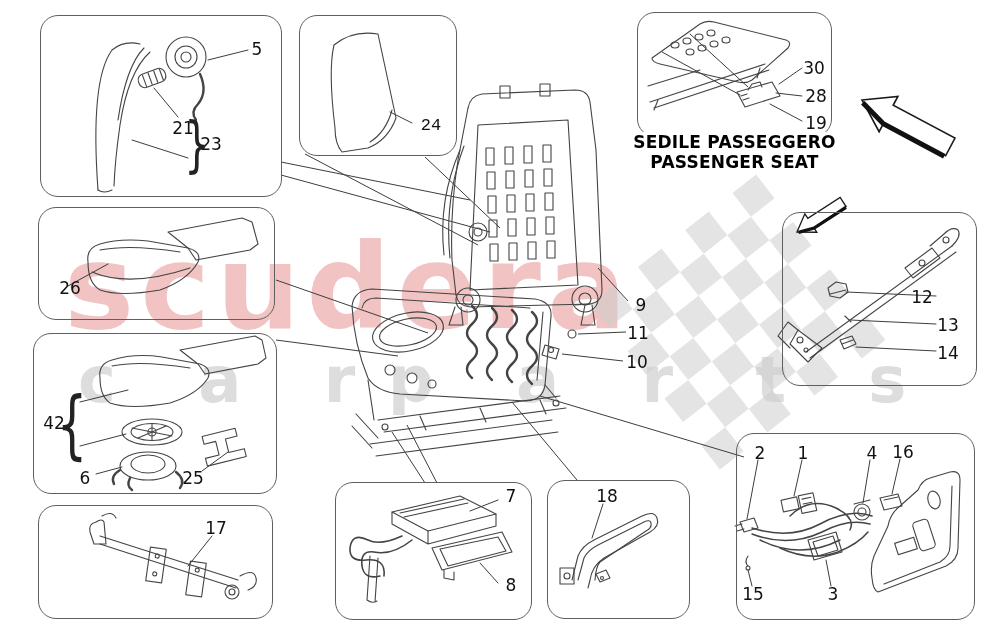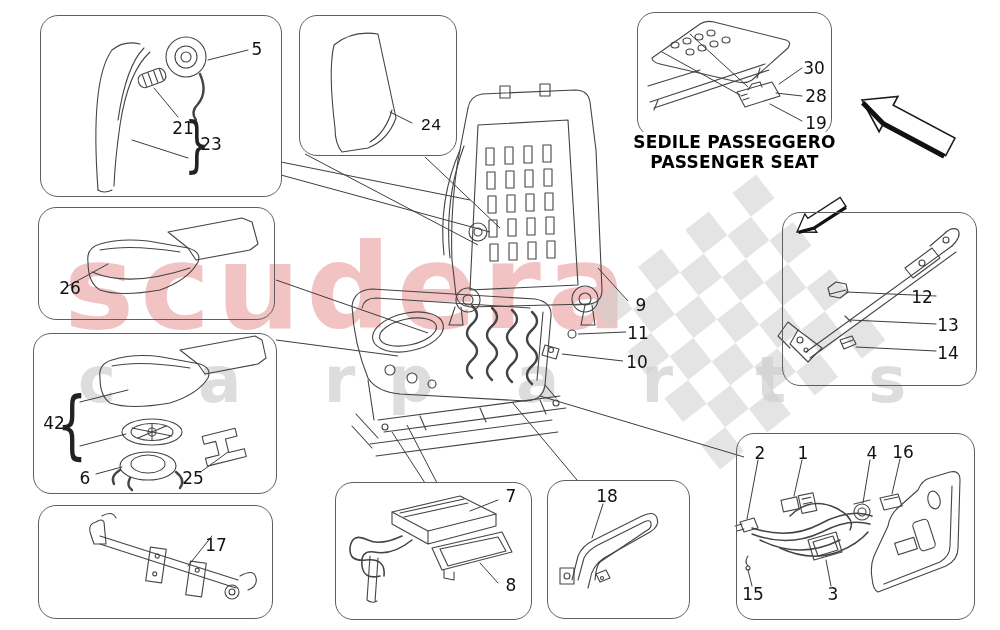--- a/index.html
+++ b/index.html
@@ -348,21 +348,21 @@
       <span class="callout" style="left: 816px; top: 96px;">28</span>
       <span class="callout" style="left: 816px; top: 123px;">19</span>
       <span class="callout" style="left: 641px; top: 305px;">9</span>
       <span class="callout" style="left: 638px; top: 333px;">11</span>
       <span class="callout" style="left: 637px; top: 362px;">10</span>
       <span class="callout" style="left: 70px; top: 288px;">26</span>
       <span class="callout" style="left: 54px; top: 423px;">42</span>
       <span class="callout brace" style="left: 72px; top: 424px; font-size: 48px; transform: translate(-50%, -50%) scaleY(1.55);">{</span>
       <span class="callout" style="left: 85px; top: 478px;">6</span>
       <span class="callout" style="left: 193px; top: 478px;">25</span>
-      <span class="callout" style="left: 216px; top: 528px; margin-top: 17px;">17</span>
+      <span class="callout" style="left: 216px; top: 528px;">17</span>
       <span class="callout" style="left: 511px; top: 496px;">7</span>
       <span class="callout" style="left: 511px; top: 585px;">8</span>
       <span class="callout" style="left: 607px; top: 496px;">18</span>
       <span class="callout" style="left: 760px; top: 453px;">2</span>
       <span class="callout" style="left: 803px; top: 453px;">1</span>
       <span class="callout" style="left: 872px; top: 453px;">4</span>
       <span class="callout" style="left: 903px; top: 452px;">16</span>
       <span class="callout" style="left: 753px; top: 594px;">15</span>
       <span class="callout" style="left: 833px; top: 594px;">3</span>
       <span class="callout" style="left: 922px; top: 297px;">12</span>

